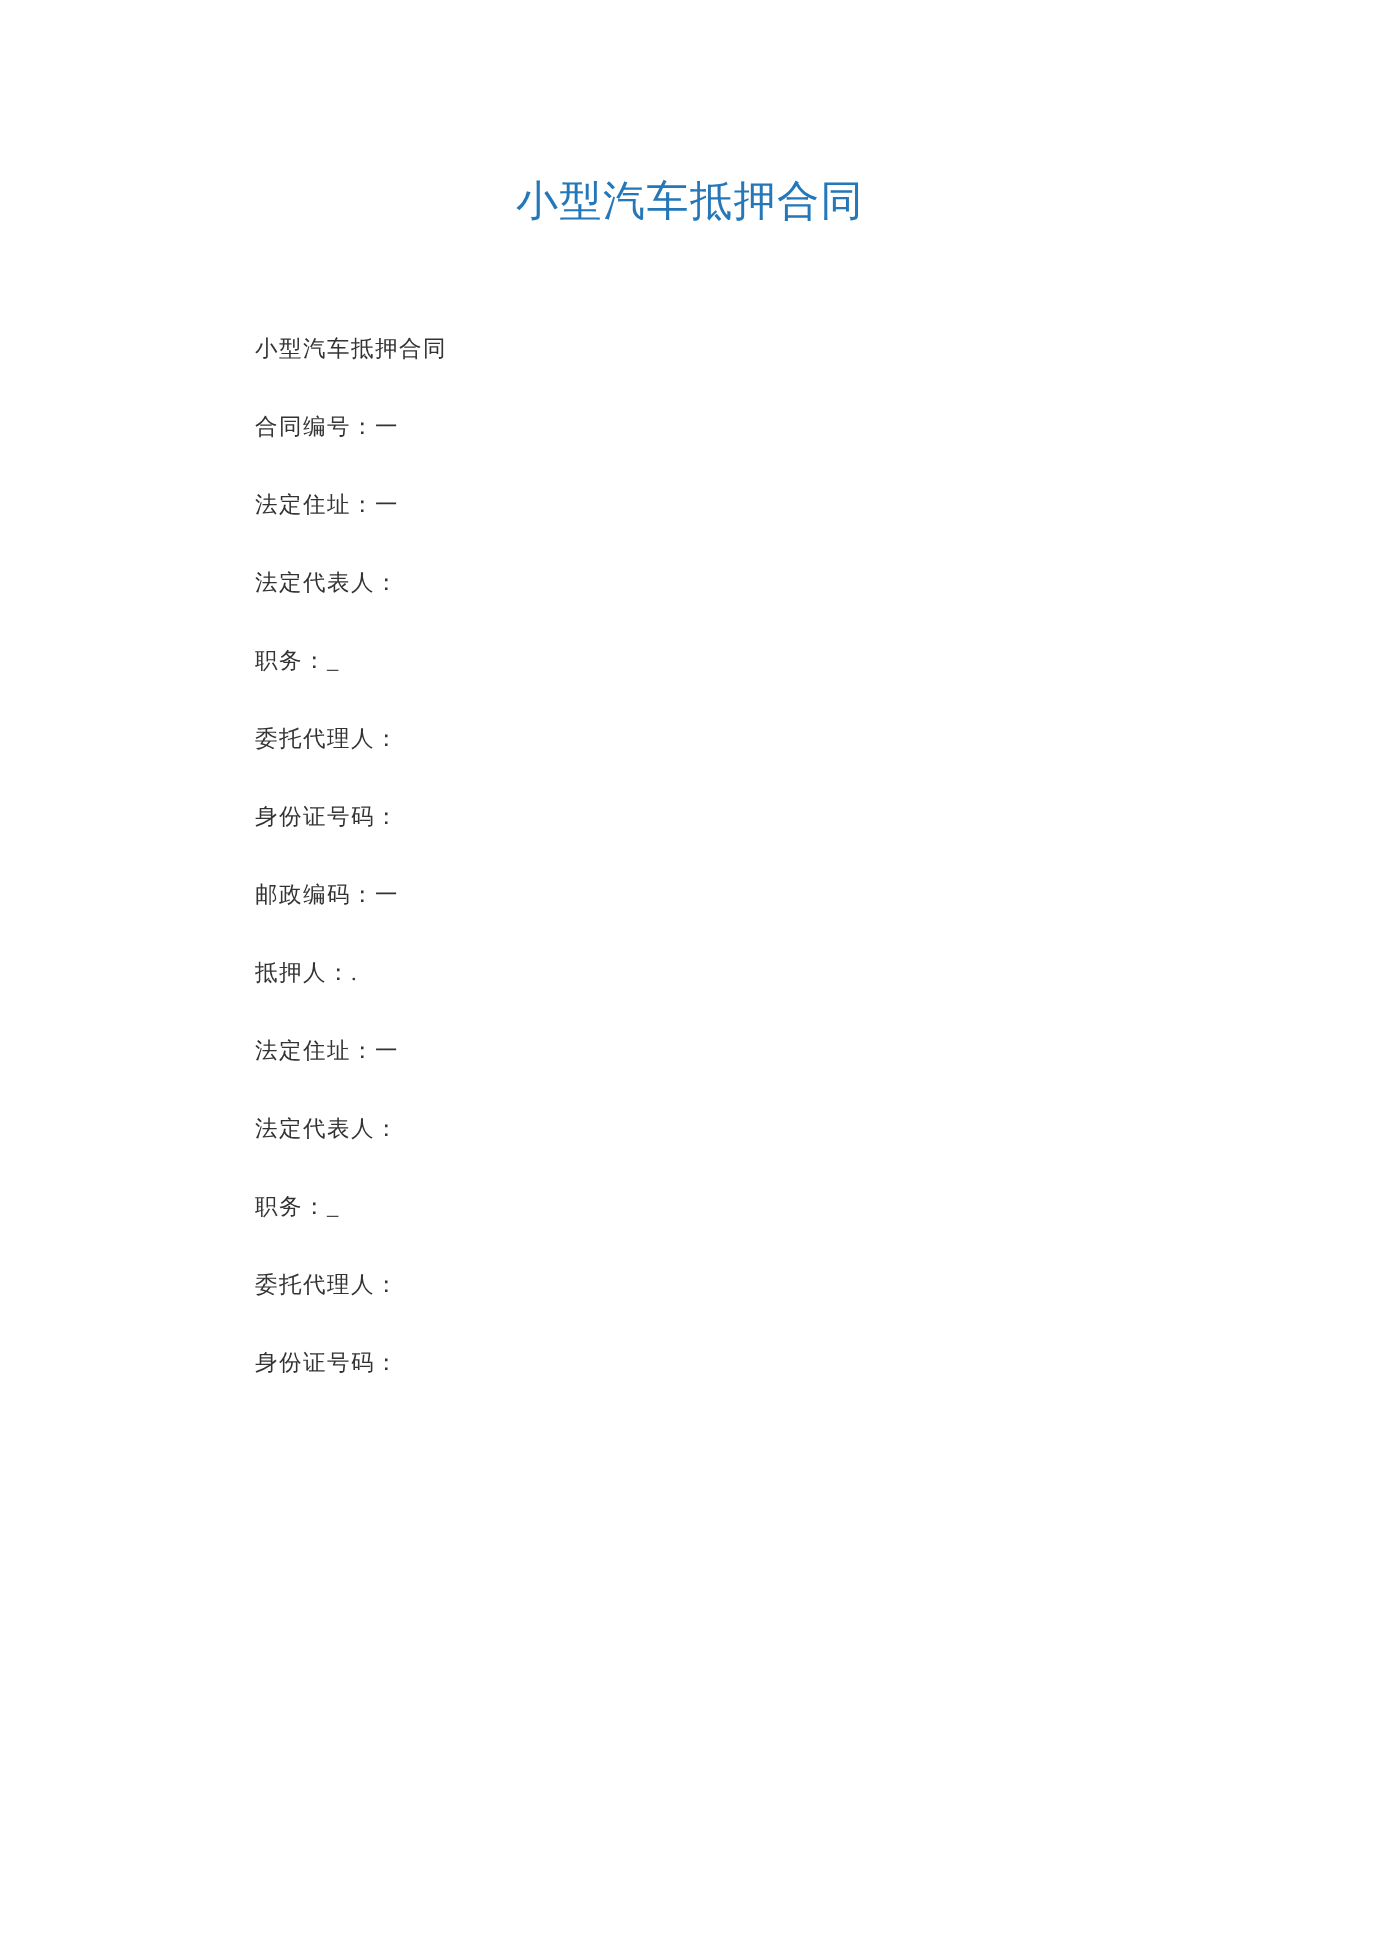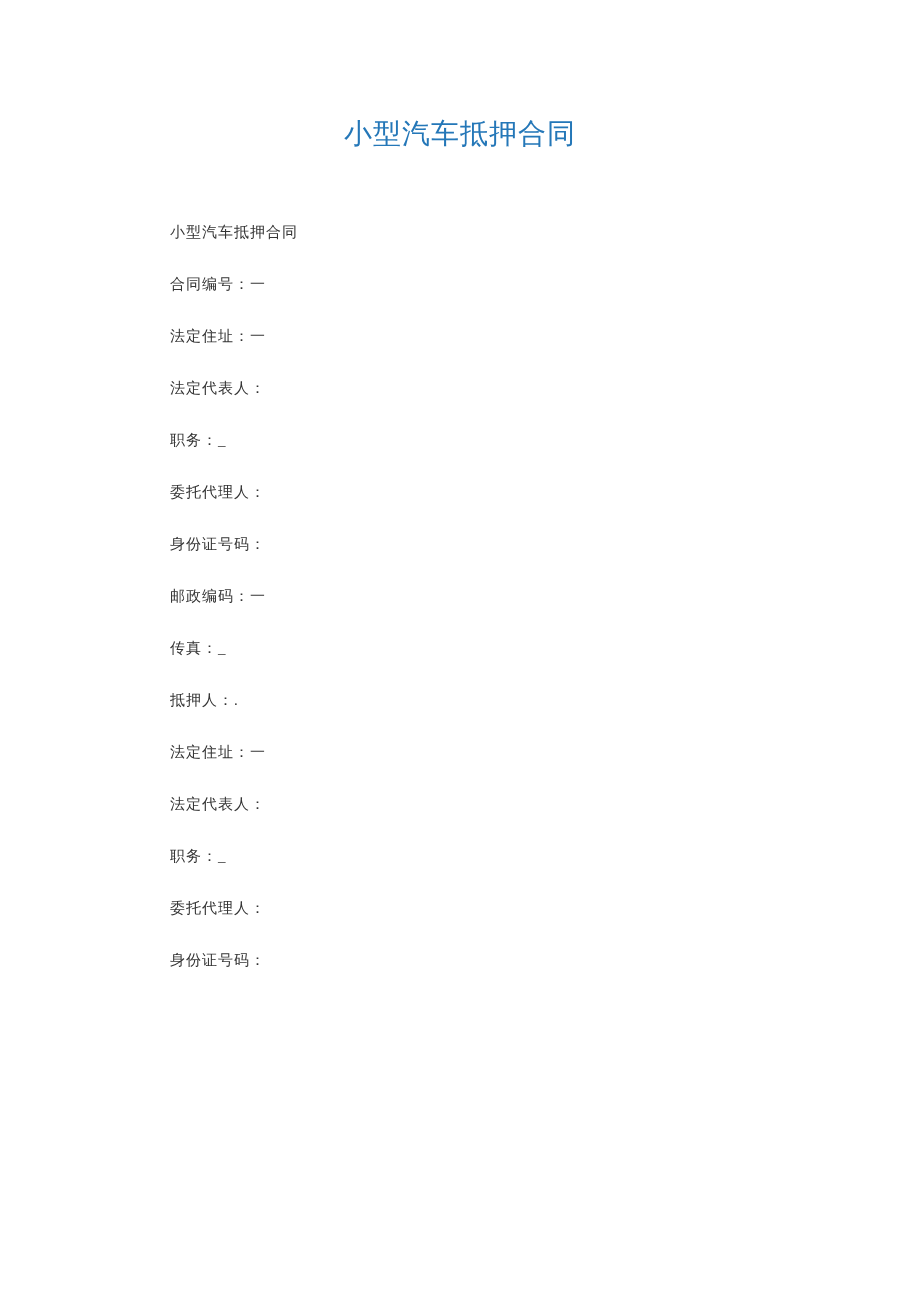--- a/index.html
+++ b/index.html
@@ -38,21 +38,20 @@
 <div class="page">
   <h1 class="title">小型汽车抵押合同</h1>
   <div class="line">小型汽车抵押合同</div>
   <div class="line">合同编号：一</div>
   <div class="line">法定住址：一</div>
   <div class="line">法定代表人：</div>
   <div class="line">职务：_</div>
   <div class="line">委托代理人：</div>
   <div class="line">身份证号码：</div>
   <div class="line">邮政编码：一</div>
-  <div class="line">传真：_</div>
   <div class="line">抵押人：.</div>
   <div class="line">法定住址：一</div>
   <div class="line">法定代表人：</div>
   <div class="line">职务：_</div>
   <div class="line">委托代理人：</div>
   <div class="line">身份证号码：</div>
 
 </div>
 
 </body></html>

